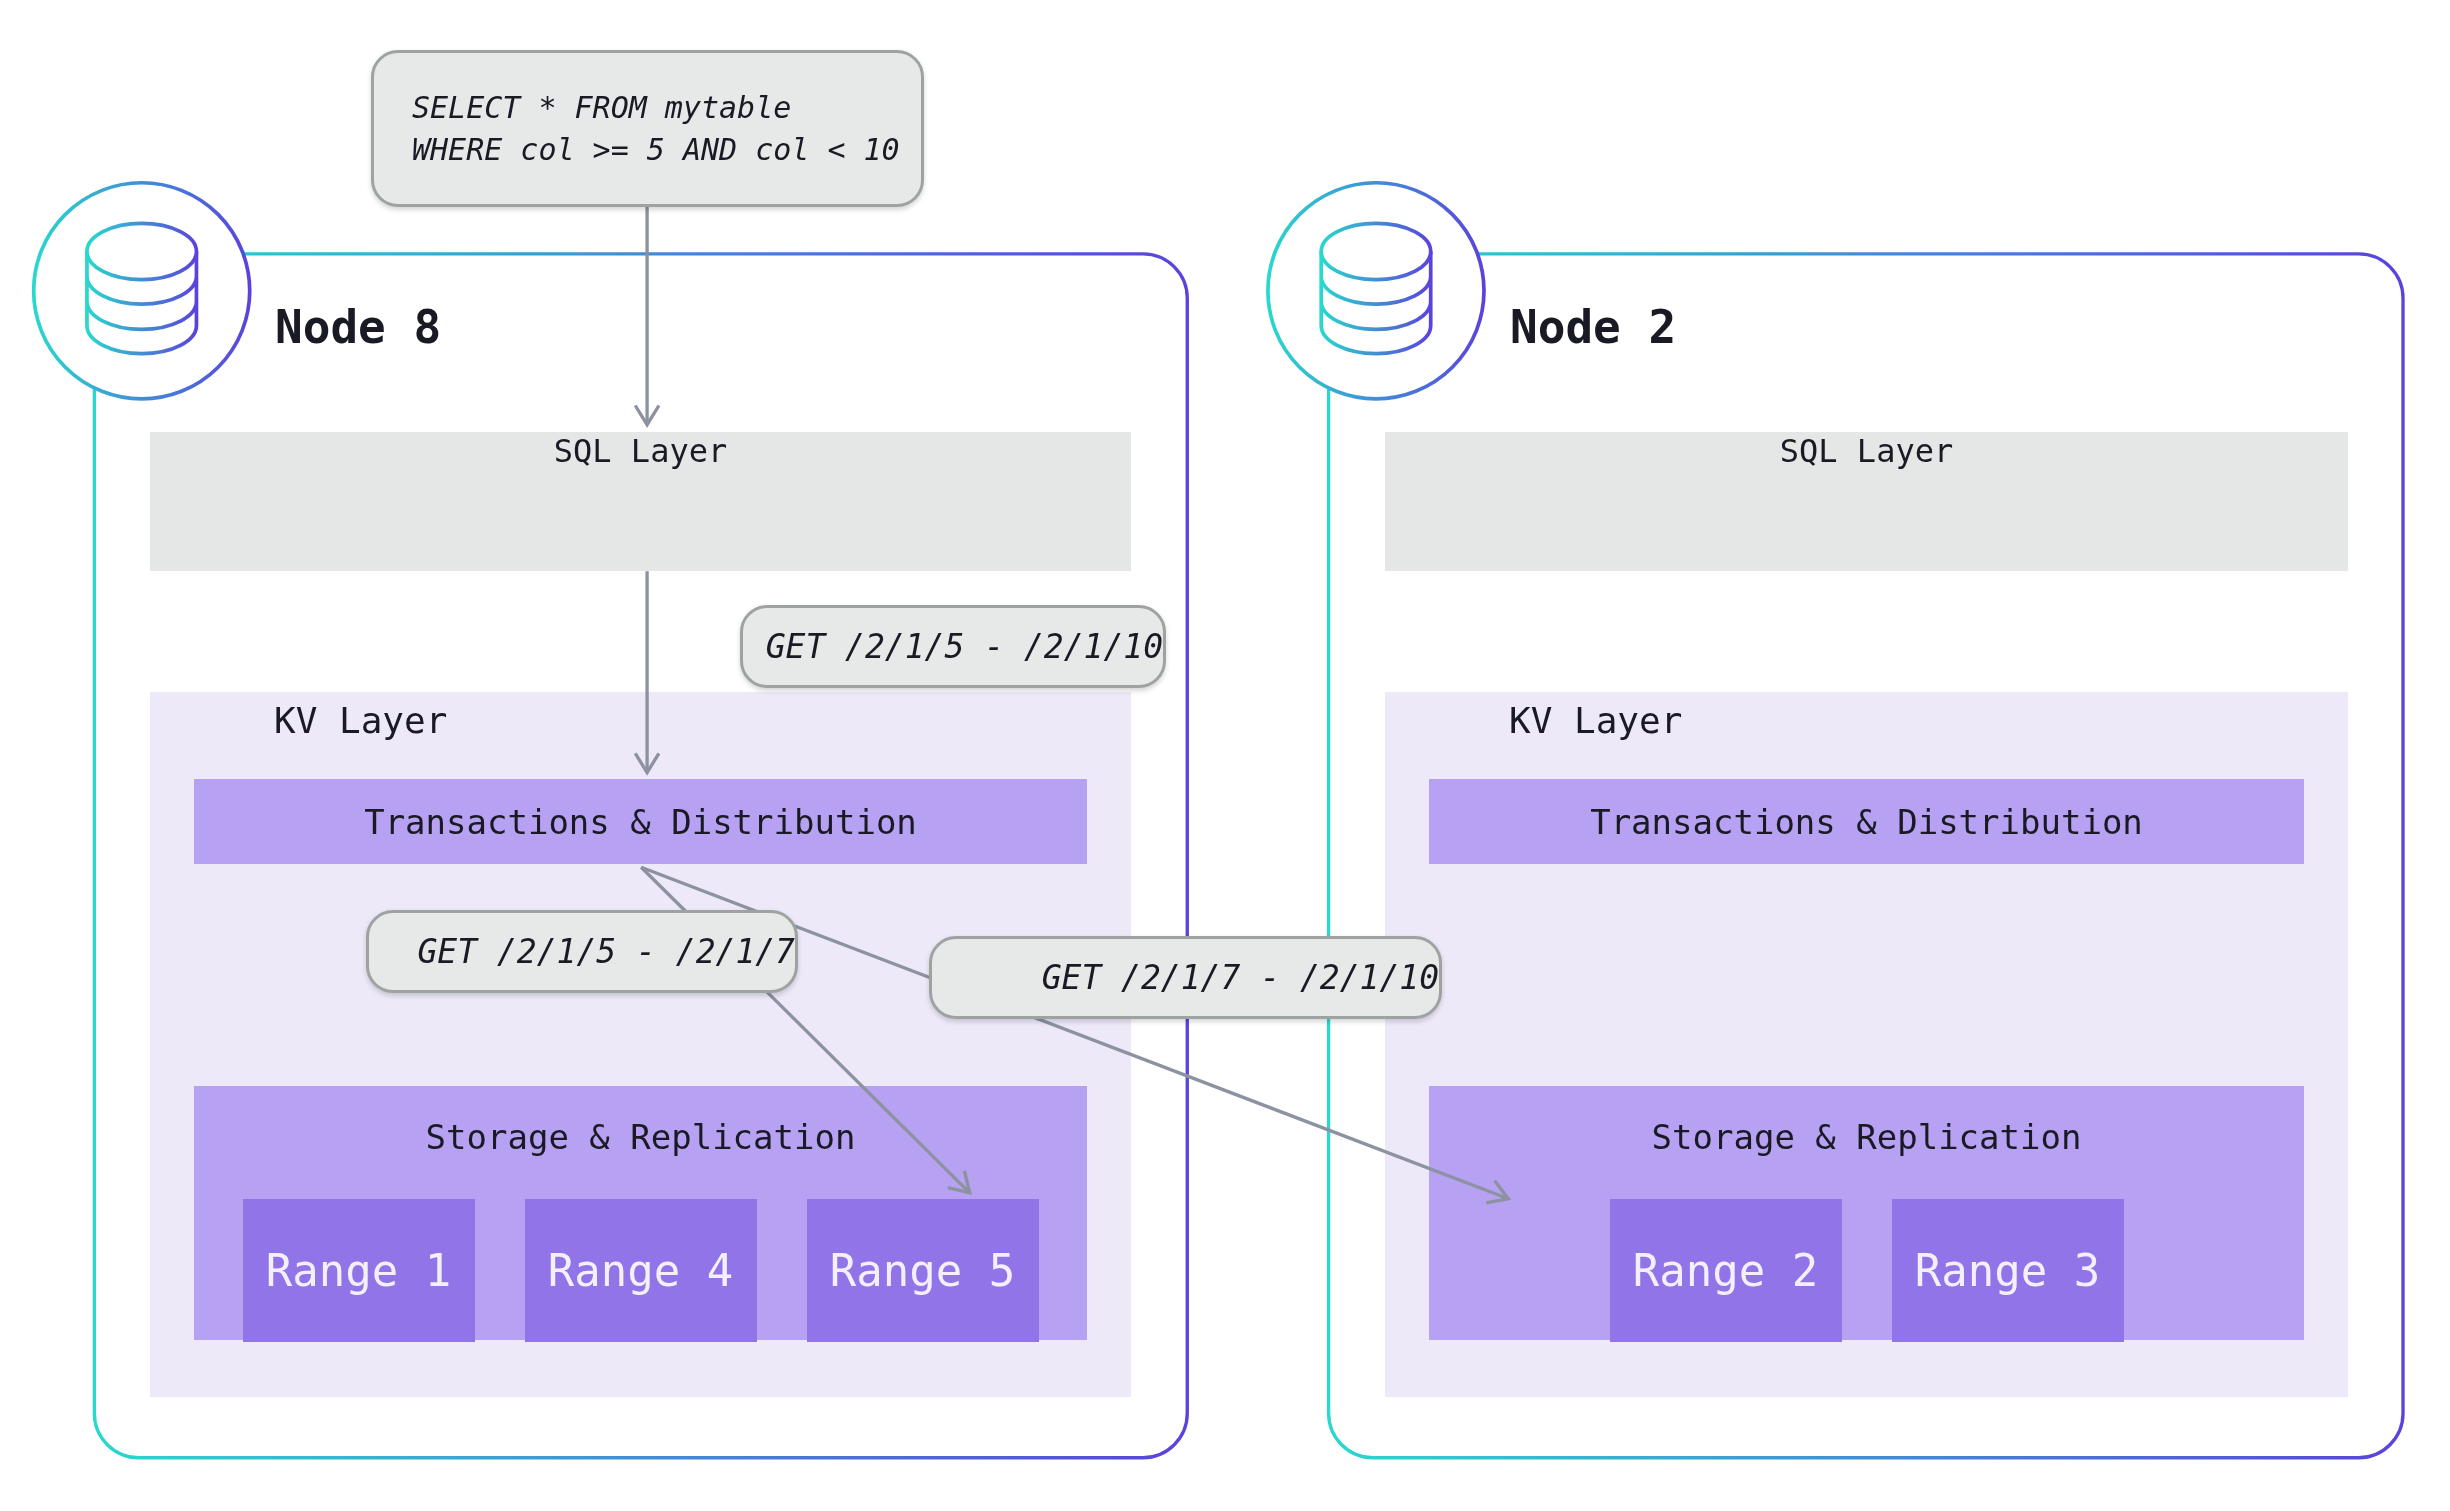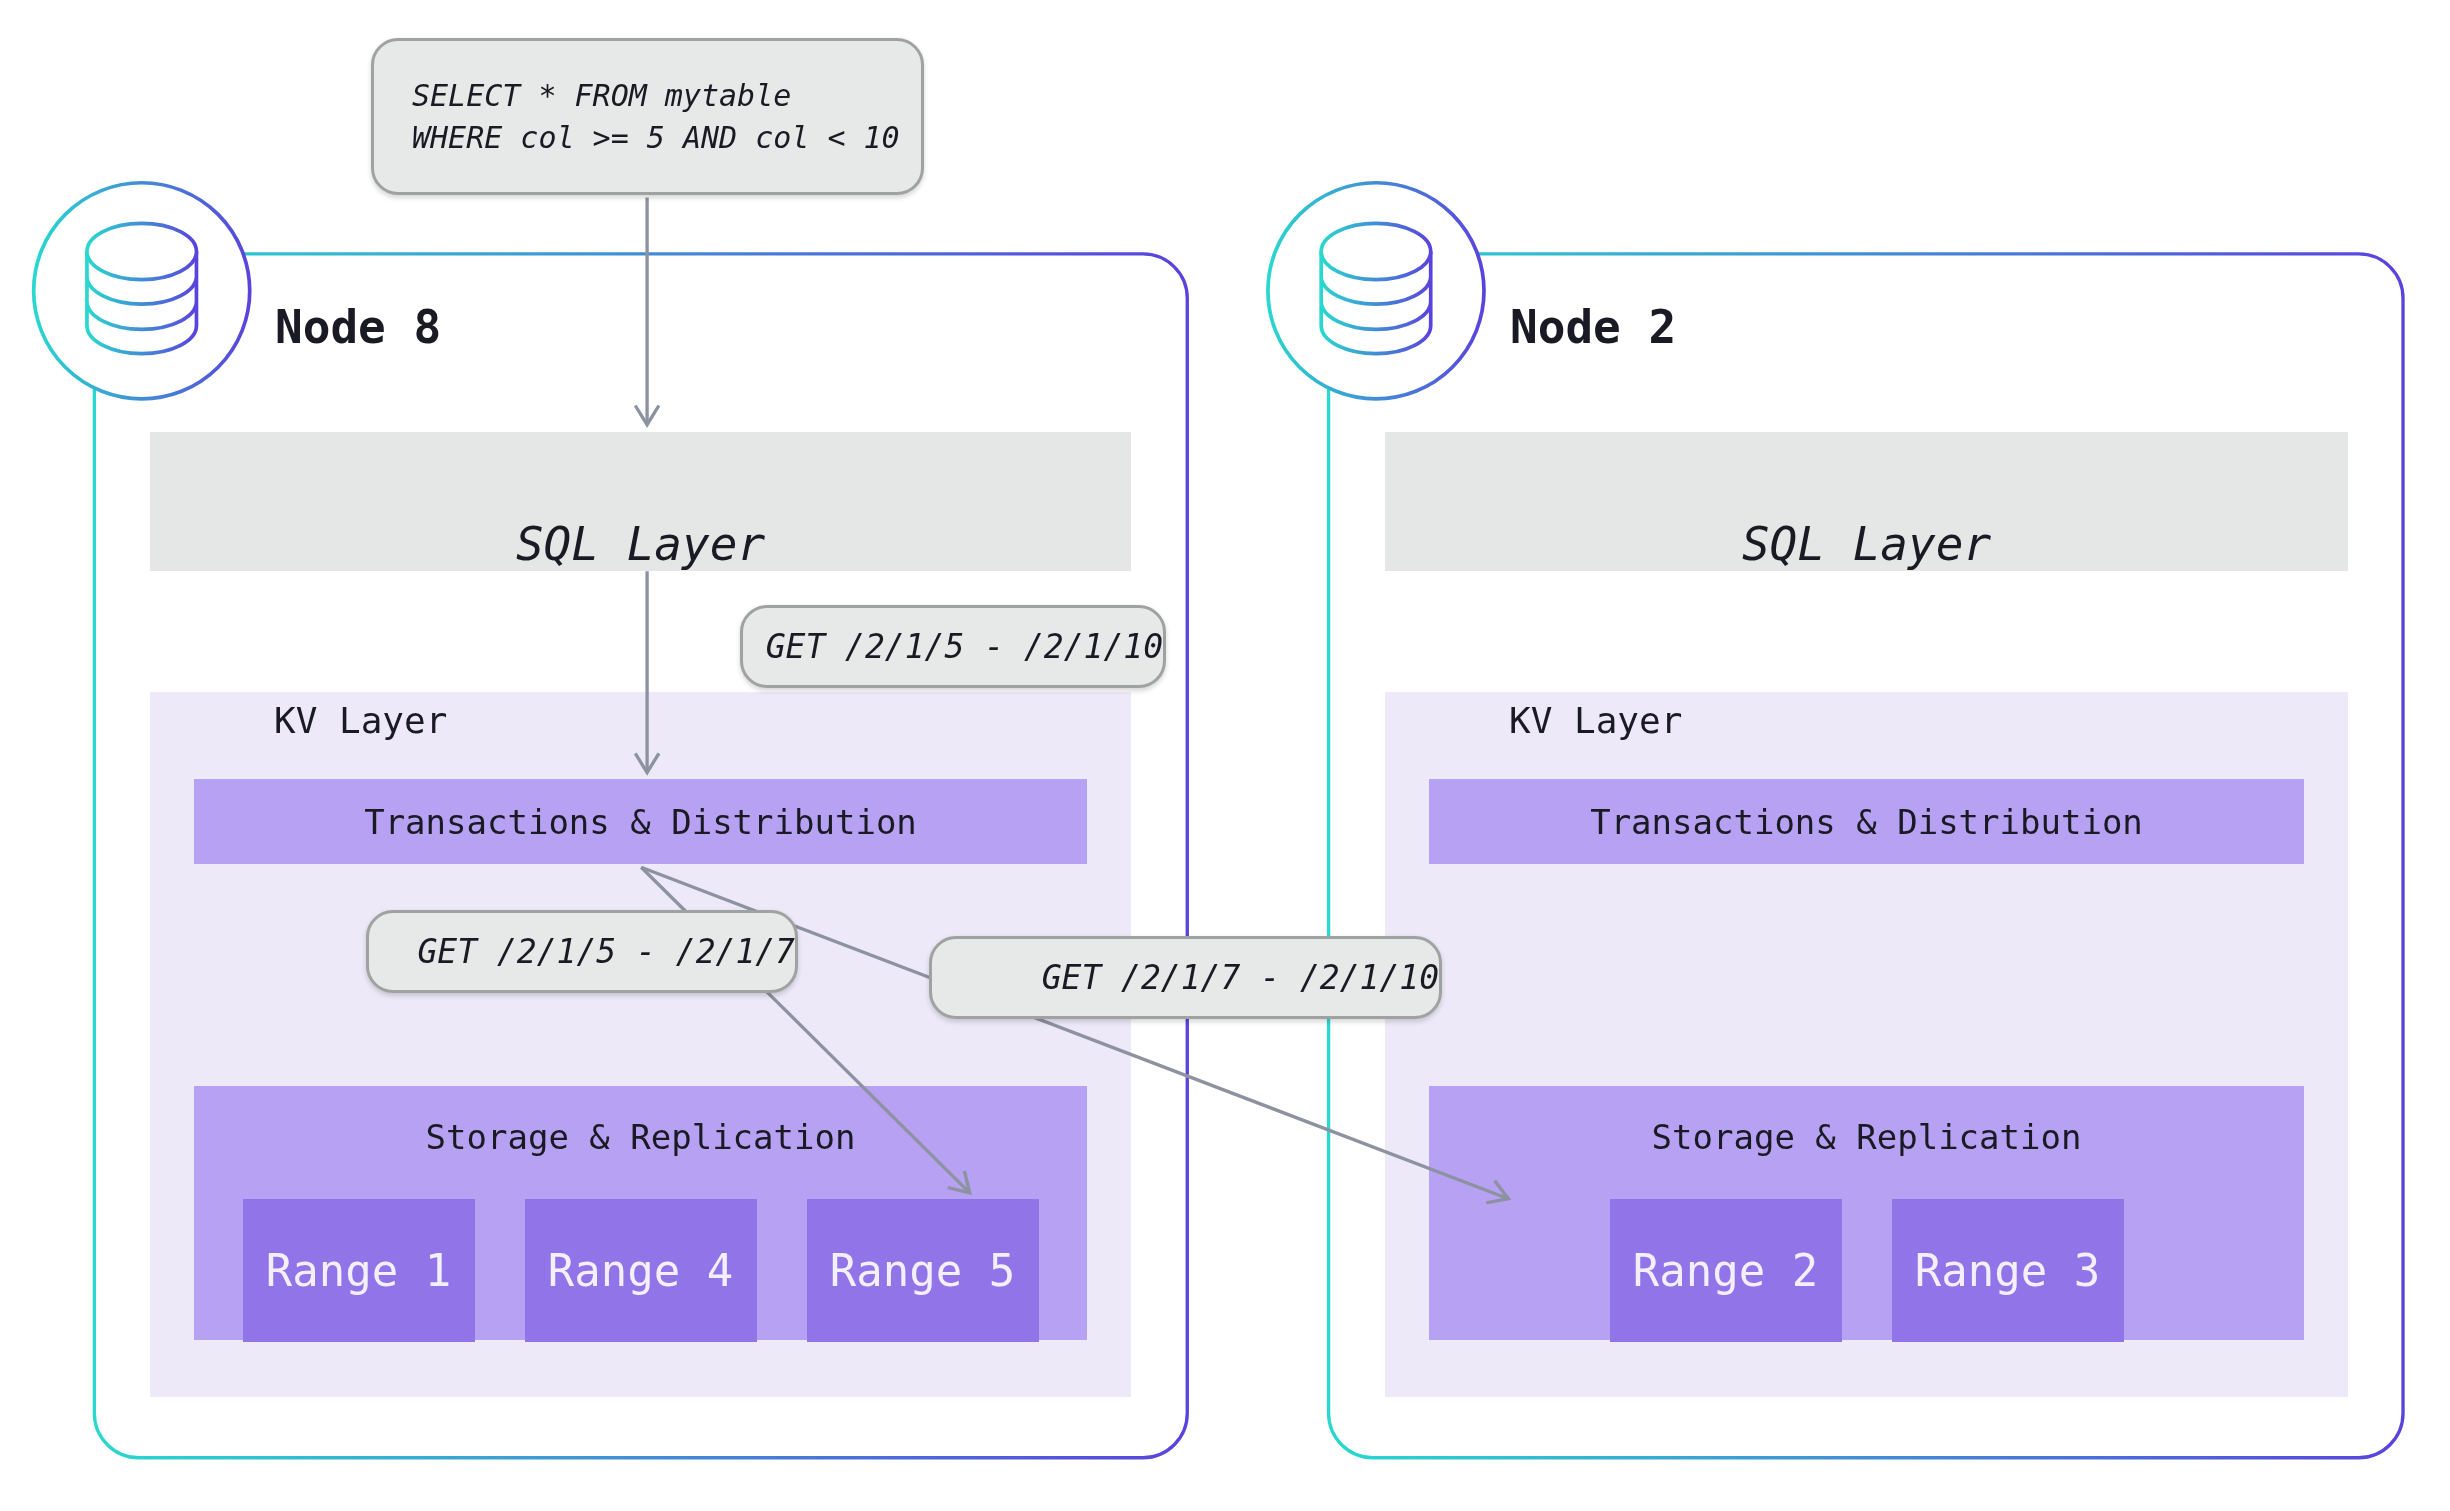--- a/index.html
+++ b/index.html
@@ -13,37 +13,37 @@
   .bubble{
     position:absolute;z-index:10;box-sizing:border-box;
     background:var(--label-bg,#e7e9e8);
     border:3px solid var(--label-border,#9ea3a1);
     border-radius:27px;
     display:flex;align-items:center;
     box-shadow:0 2.2px 5.2px rgba(0,0,0,.16);
     font-style:italic;
   }
   .query{
-    left:371px;top:38px;width:553px;height:157px;
+    left:371px;top:50px;width:553px;height:157px;
     flex-direction:column;justify-content:center;align-items:flex-start;
     gap:12px;padding-left:38px;font-size:30px;line-height:1;
   }
   .get-label{justify-content:flex-end;font-size:33px;height:83px;}
   #get1{left:740px;top:605px;width:426px;}
   #get2{left:366px;top:910px;width:432px;}
   #get3{left:929px;top:936px;width:513px;}
   
   .node{position:absolute;top:254px;height:1204px;z-index:1;}
   #node1{left:94px;width:1093px;}
   #node2{left:1329px;width:1075px;}
   .node-title{position:absolute;left:181px;top:46px;font-size:46px;font-weight:bold;white-space:pre;}
   .sql-layer{
     position:absolute;left:56px;right:56px;top:178px;height:139px;
     background:var(--sql-gray,#e5e7e6);
-    display:flex;align-items:flex-end;justify-content:center;font-size:46px;font-style:italic;
+    display:flex;align-items:flex-start;justify-content:center;font-size:32px;
   }
   .kv-layer{
     position:absolute;left:56px;right:56px;top:438px;height:705px;
     background:var(--kv-bg,#ede9f9);
   }
   .kv-label{position:absolute;left:124px;top:7.4px;font-size:36px;line-height:1.2;}
   .tnd{
     position:absolute;left:44px;right:44px;top:87px;height:85px;
     background:var(--layer-purple,#b7a1f3);
     display:flex;align-items:center;justify-content:center;font-size:34px;

